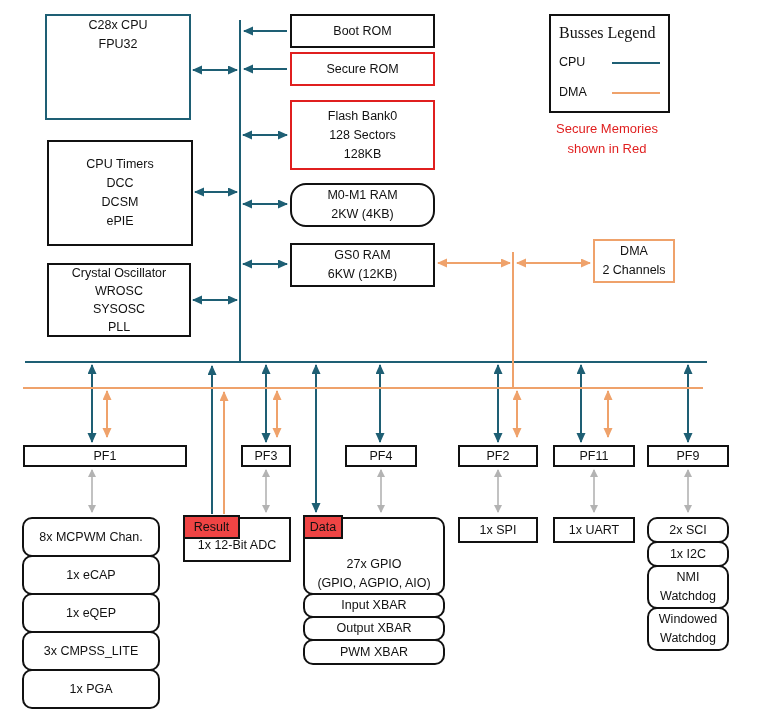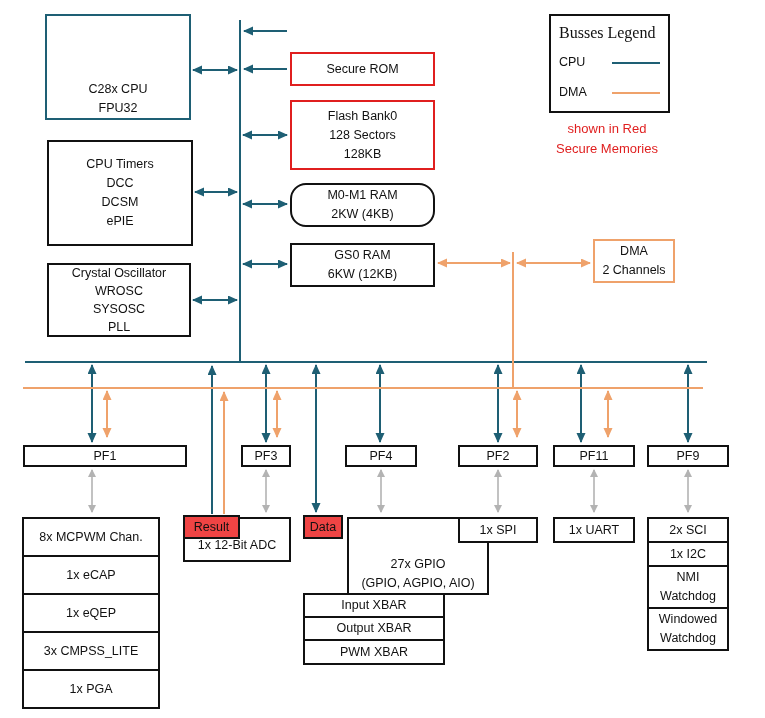--- a/index.html
+++ b/index.html
@@ -11,37 +11,37 @@
   #wires{position:absolute;left:0;top:0;z-index:0;}
   .box{
     position:absolute;z-index:1;background:#fff;border:2px solid #111;box-sizing:border-box;
     display:flex;flex-direction:column;align-items:center;justify-content:center;
     text-align:center;font-size:12.5px;line-height:19px;
   }
   .teal-border{border-color:var(--cpu-bus);}
   .red-border{border-color:var(--secure-red);}
   .orange-border{border-color:var(--dma-bus);}
   .stack{position:absolute;z-index:1;}
-  .stack .box{position:relative;margin-top:-2px;width:100%;}
+  .stack .box{position:relative;margin-top:-2px;width:100%;border-radius:10px;}
   .stack .box:first-child{margin-top:0;}
   .tab{
     position:absolute;z-index:2;background:#ef4444;border:2px solid #111;box-sizing:border-box;
     display:flex;align-items:center;justify-content:center;font-size:12.5px;
   }
   .legend{justify-content:space-between;align-items:stretch;padding:7px 8px 9px 8px;}
   .legend-title{text-align:left;font-size:16px;font-family:Liberation Serif, serif;}
   .legend-row{display:flex;align-items:center;justify-content:space-between;}
   .legend-line{width:48px;height:0;border-top:2px solid;}
   .legend-line.cpu{border-color:var(--cpu-bus);}
   .legend-line.dma{border-color:var(--dma-bus);}
   .note{
     position:absolute;z-index:1;color:var(--secure-red);text-align:center;
     font-size:13px;line-height:20px;
   }
-  .pad-top-gpio{justify-content:space-between;padding-top:36px;margin-left:44px;}
+  .pad-top-gpio{justify-content:space-between;padding-top:36px;}
   .pad-bot-adc{justify-content:flex-end;padding-bottom:5px;}
 </style>
 </head>
 <body>
 
 <div id="canvas" style="--cpu-bus: #1e5f74; --dma-bus: #efa26b; --secure-red: #e01f1f; --peripheral-gray: #b3b3b3;">
 
   <svg id="wires" width="765" height="718">
     <defs>
       <marker id="mt" markerUnits="userSpaceOnUse" markerWidth="12" markerHeight="11" refX="9" refY="4.5" orient="auto-start-reverse">
@@ -91,39 +91,42 @@
     <g stroke="var(--peripheral-gray)" stroke-width="1.6">
       <line x1="92" y1="470" x2="92" y2="512" marker-start="url(#mg)" marker-end="url(#mg)"></line>
       <line x1="266" y1="470" x2="266" y2="512" marker-start="url(#mg)" marker-end="url(#mg)"></line>
       <line x1="381" y1="470" x2="381" y2="512" marker-start="url(#mg)" marker-end="url(#mg)"></line>
       <line x1="498" y1="470" x2="498" y2="512" marker-start="url(#mg)" marker-end="url(#mg)"></line>
       <line x1="594" y1="470" x2="594" y2="512" marker-start="url(#mg)" marker-end="url(#mg)"></line>
       <line x1="688" y1="470" x2="688" y2="512" marker-start="url(#mg)" marker-end="url(#mg)"></line>
     </g>
   </svg>
 
-  <div class="box teal-border" style="left:45px;top:14px;width:146px;height:106px;justify-content:flex-end;">
+  <div class="box teal-border" style="left:45px;top:14px;width:146px;height:106px;justify-content:flex-start;">
     <div>C28x CPU</div>
     <div>FPU32</div>
   </div>
 
   <div class="box" style="left:47px;top:140px;width:146px;height:106px;">
     <div>CPU Timers</div>
     <div>DCC</div>
     <div>DCSM</div>
     <div>ePIE</div>
   </div>
 
   <div class="box" style="left:47px;top:263px;width:144px;height:74px;line-height:18px;">
     <div>Crystal Oscillator</div>
     <div>WROSC</div>
     <div>SYSOSC</div>
     <div>PLL</div>
   </div>
 
+  <div class="box" style="left:290px;top:14px;width:145px;height:34px;">
+    <div>Boot ROM</div>
+  </div>
 
   <div class="box red-border" style="left:290px;top:52px;width:145px;height:34px;">
     <div>Secure ROM</div>
   </div>
 
   <div class="box red-border" style="left:290px;top:100px;width:145px;height:70px;">
     <div>Flash Bank0</div>
     <div>128 Sectors</div>
     <div>128KB</div>
   </div>
@@ -144,22 +147,22 @@
       <span>CPU</span>
       <span class="legend-line cpu"></span>
     </div>
     <div class="legend-row">
       <span>DMA</span>
       <span class="legend-line dma"></span>
     </div>
   </div>
 
   <div class="note" style="left:527px;top:119px;width:160px;">
+    <div>Secure Memories</div>
     <div>shown in Red</div>
-    <div>Secure Memories</div>
   </div>
 
   <div class="box orange-border" style="left:593px;top:239px;width:82px;height:44px;">
     <div>DMA</div>
     <div>2 Channels</div>
   </div>
 
   <div class="box" style="left:23px;top:445px;width:164px;height:22px;">
     <div>PF1</div>
   </div>

